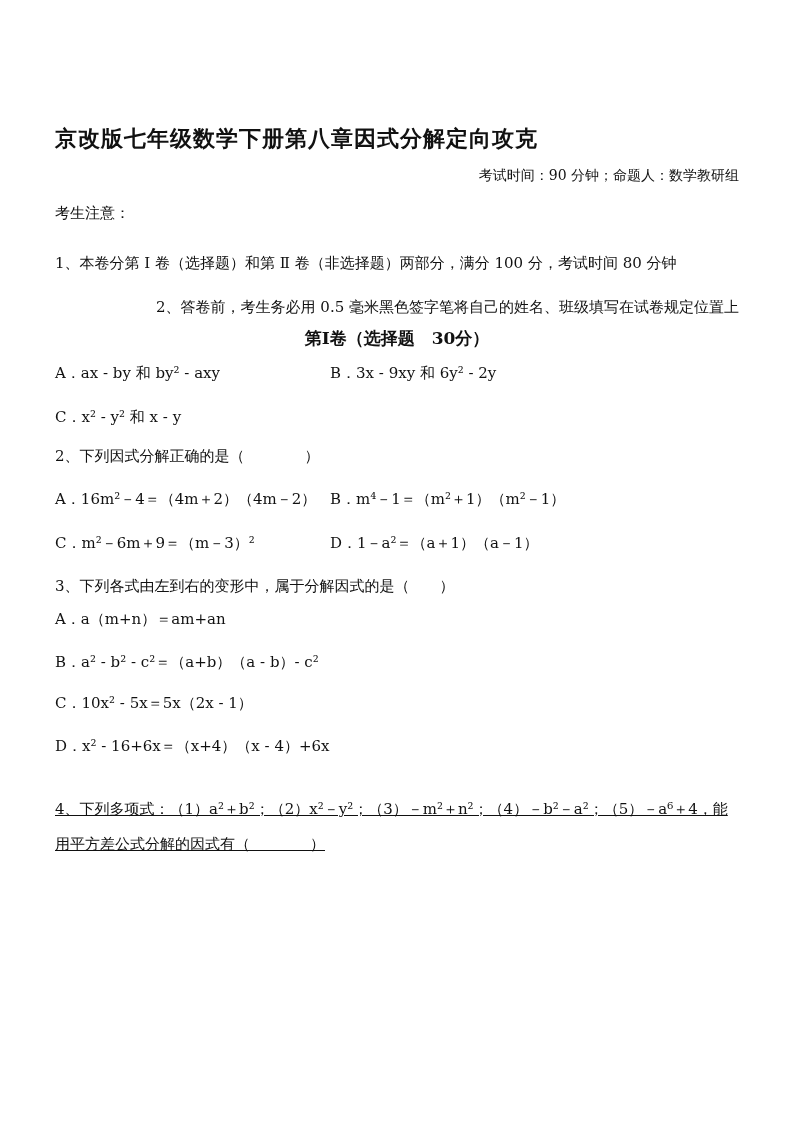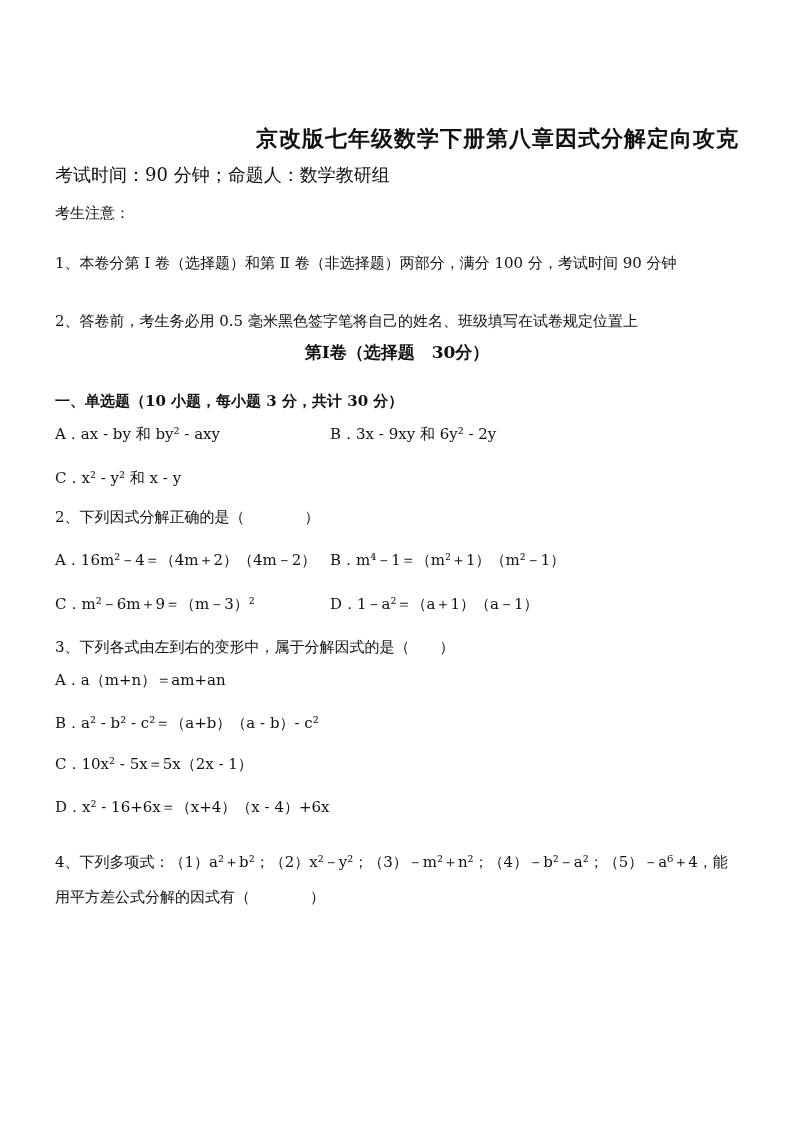--- a/index.html
+++ b/index.html
@@ -14,27 +14,27 @@
     box-sizing: border-box;
     width: 794px;
     height: 1123px;
     padding: 123px 55px 0 55px;
     background: #ffffff;
   }
   .title {
     font-size: 22px;
     line-height: 30px;
     font-weight: bold;
-    text-align: right;
+    text-align: left;
     letter-spacing: 1px;
   }
   .subtitle {
-    font-size: 18px;
+    font-size: 14px;
     line-height: 20px;
-    text-align: left;
+    text-align: right;
     margin-top: 12px;
   }
   .notice-head {
     font-size: 15px;
     line-height: 20px;
     font-weight: normal;
     margin-top: 18px;
   }
   .para {
     font-size: 15px;
@@ -54,46 +54,45 @@
     font-size: 15px;
     line-height: 20px;
     font-weight: bold;
   }
   .opt-row {
     display: grid;
     grid-template-columns: 275px 1fr;
   }
   .mt1  { margin-top: 1px; }
   .mt8  { margin-top: 8px; }
-  .mt9  { margin-top: 23px; }
+  .mt9  { margin-top: 9px; text-align: right; }
   .mt19 { margin-top: 19px; }
-  .mt20 { margin-top: 28px; }
+  .mt20 { margin-top: 36px; text-decoration: underline; }
   .mt21 { margin-top: 21px; }
   .mt22 { margin-top: 13px; }
   .mt23 { margin-top: 23px; }
   .mt24 { margin-top: 24px; }
   .mt27 { margin-top: 27px; }
 </style>
 </head>
 <body>
 
 <div class="page">
 
   <div class="title">京改版七年级数学下册第八章因式分解定向攻克</div>
 
   <div class="subtitle">考试时间：90 分钟；命题人：数学教研组</div>
 
   <div class="notice-head">考生注意：</div>
 
-  <div class="para mt23">1、本卷分第 Ⅰ 卷（选择题）和第 Ⅱ 卷（非选择题）两部分，满分 100 分，考试时间 90 分钟</div>
+  <div class="para mt23">1、本卷分第 Ⅰ 卷（选择题）和第 Ⅱ 卷（非选择题）两部分，满分 100 分，考试时间 80 分钟</div>
   <div class="para mt9">2、答卷前，考生务必用 0.5 毫米黑色签字笔将自己的姓名、班级填写在试卷规定位置上</div>
 
   <div class="section-header mt1">第Ⅰ卷（选择题　30分）</div>
 
-  <div class="part-heading mt27">一、单选题（10 小题，每小题 3 分，共计 30 分）</div>
 
   <div class="opt-row mt22">
     <div class="line">A．ax - by 和 by² - axy</div>
     <div class="line">B．3x - 9xy 和 6y² - 2y</div>
   </div>
   <div class="opt-row mt24">
     <div class="line">C．x² - y² 和 x - y</div>
   </div>
 
   <div class="line mt19">2、下列因式分解正确的是（　　　　）</div>

